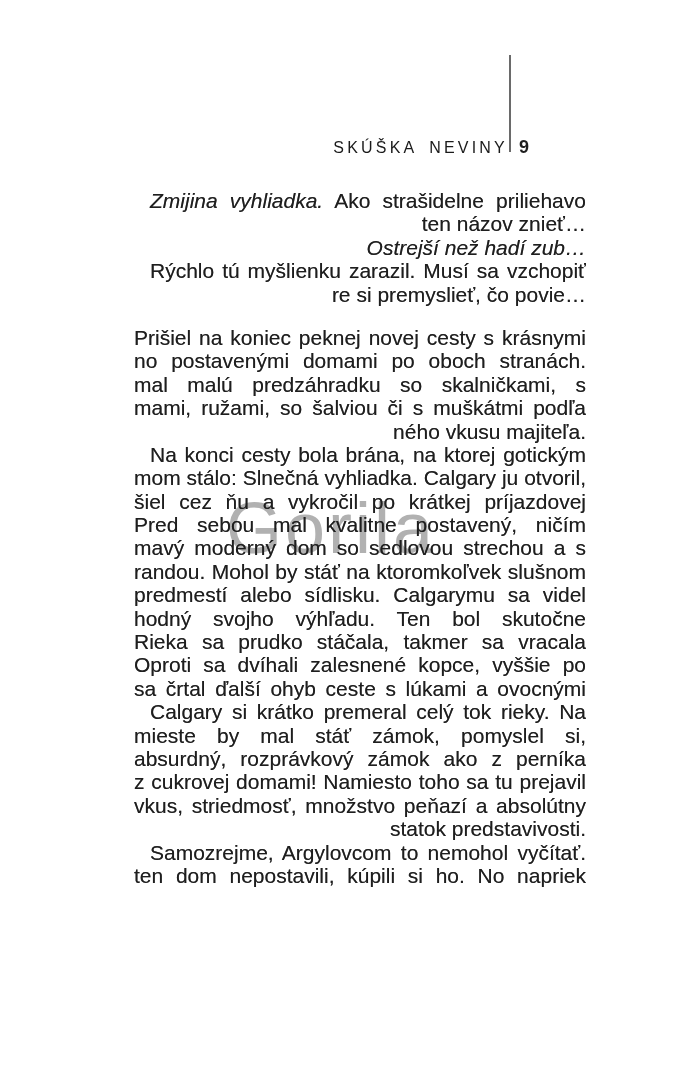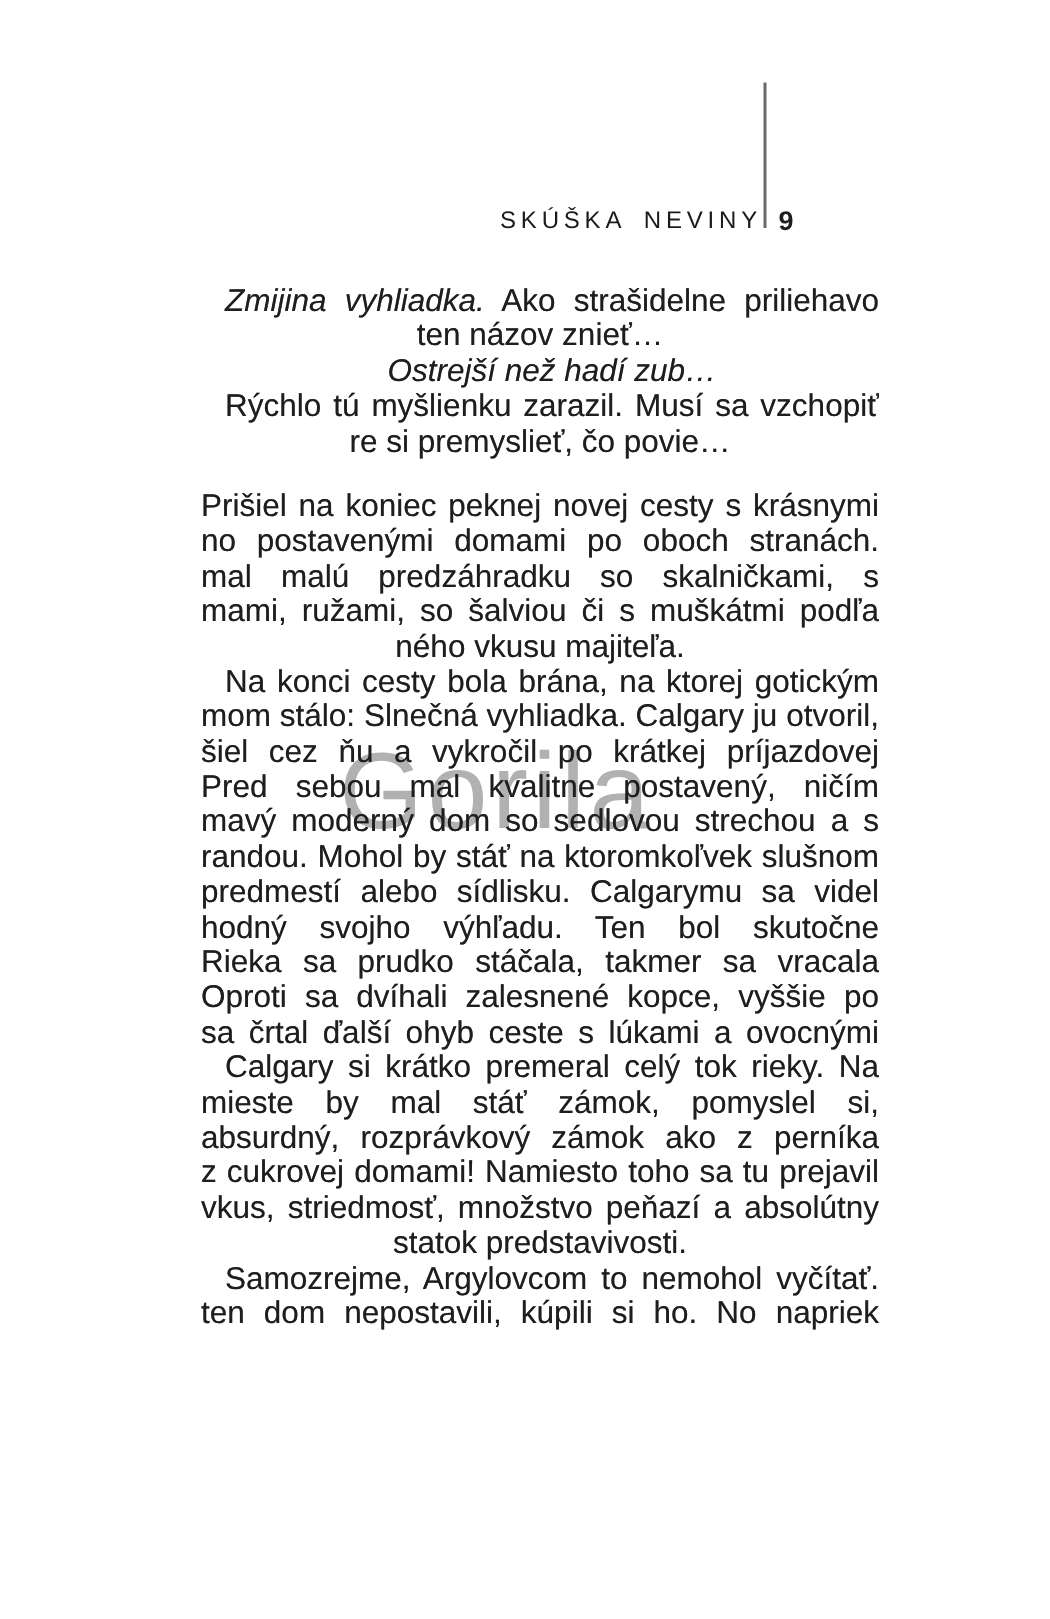--- a/index.html
+++ b/index.html
@@ -68,21 +68,21 @@
     font-size: 21px;
     color: var(--text-color, #1e1e1e);
     text-shadow: 0 0 0.3px rgba(0,0,0,0.55);
   }
   .para { margin: 0; }
   .para.scene-break { margin-top: 20px; }
   .line {
     height: 23.4px;
     line-height: 23.4px;
     overflow: hidden;
-    text-align: center;
+    text-align: right;
     white-space: normal;
   }
   .line.j {
     text-align: justify;
     text-align-last: justify;
   }
   .line.indent { text-indent: 16px; }
   .it { font-style: italic; }
 </style>
 </head>

